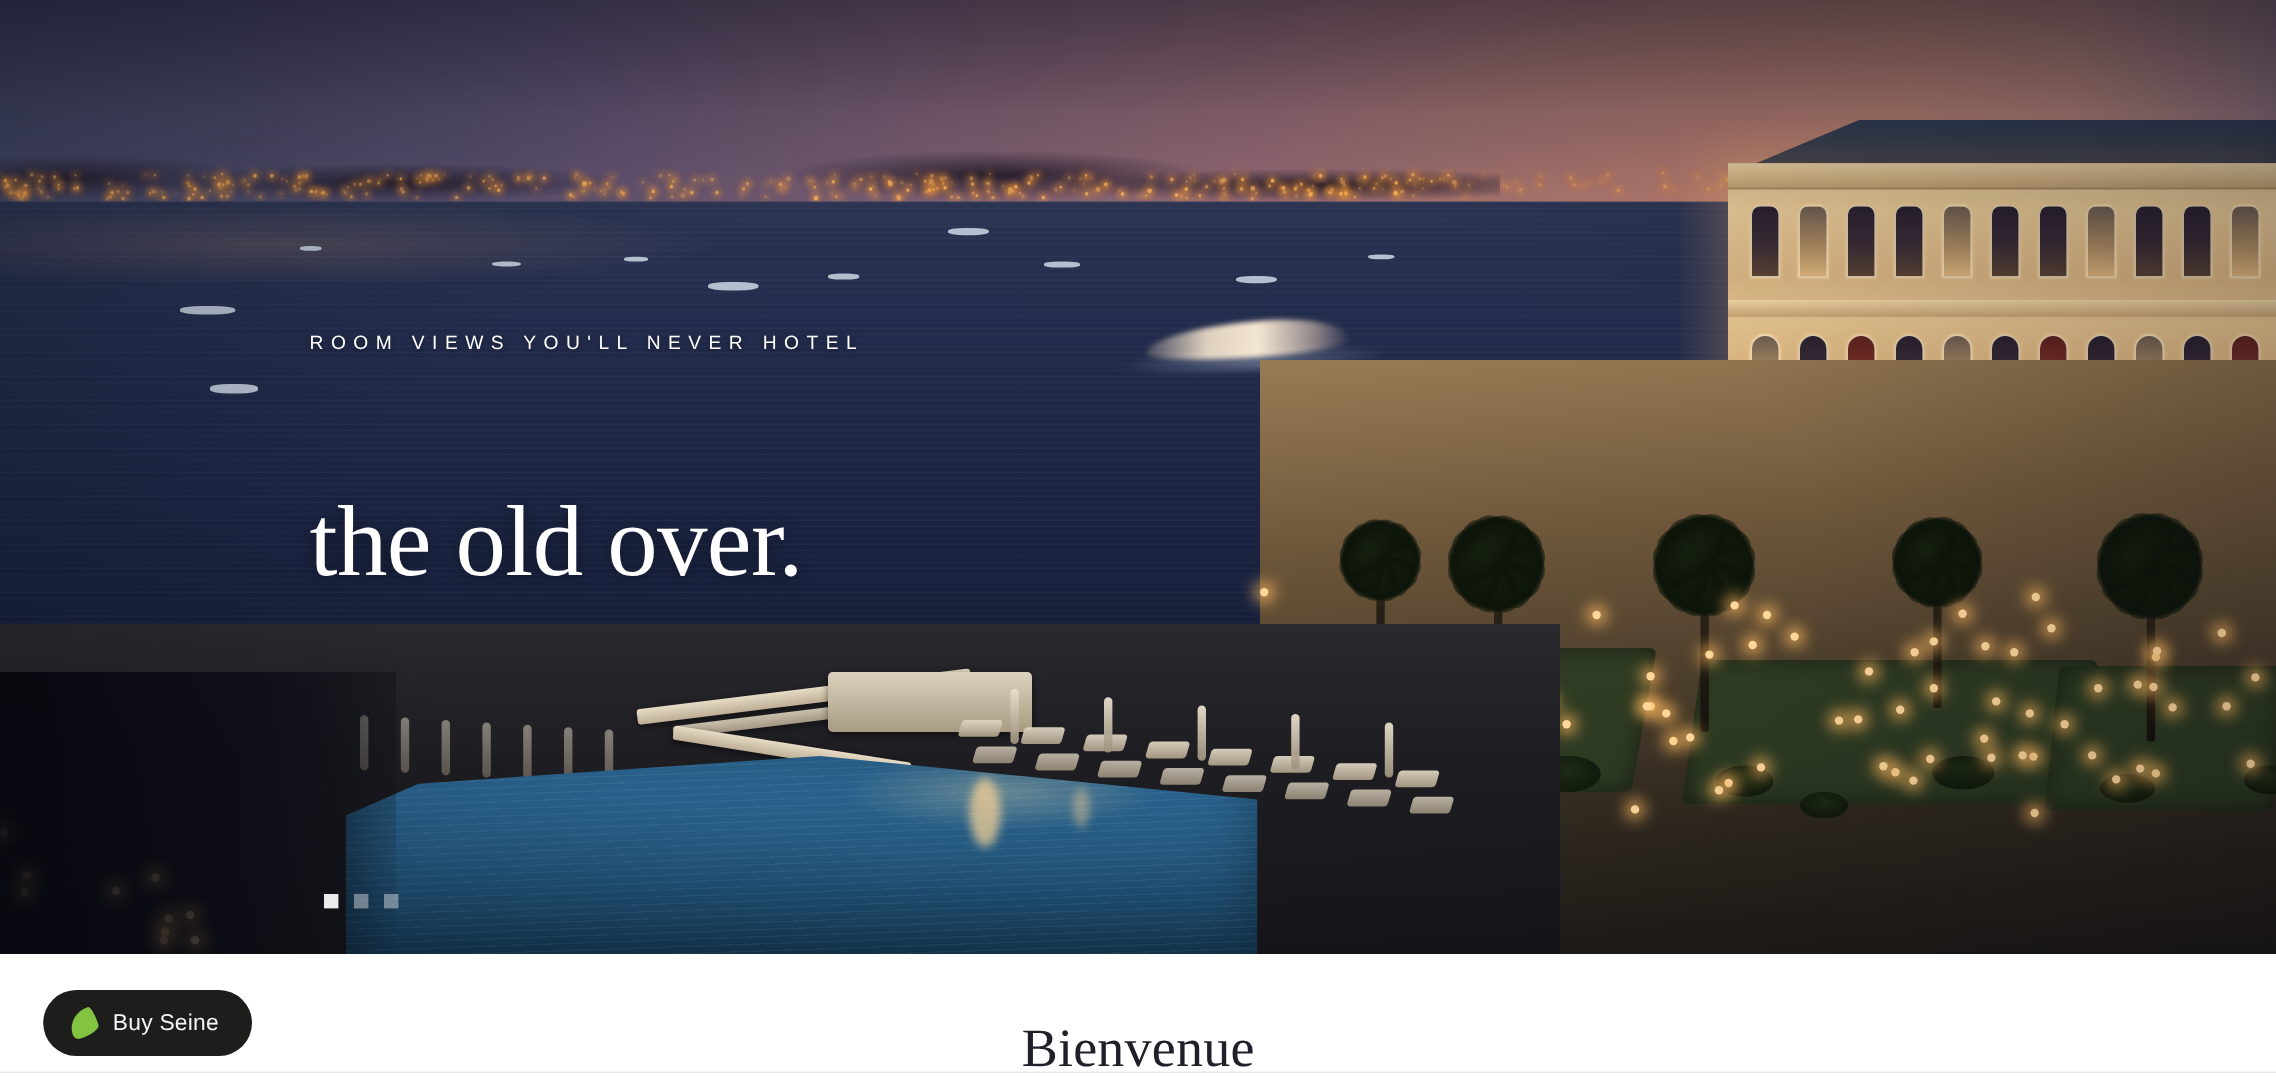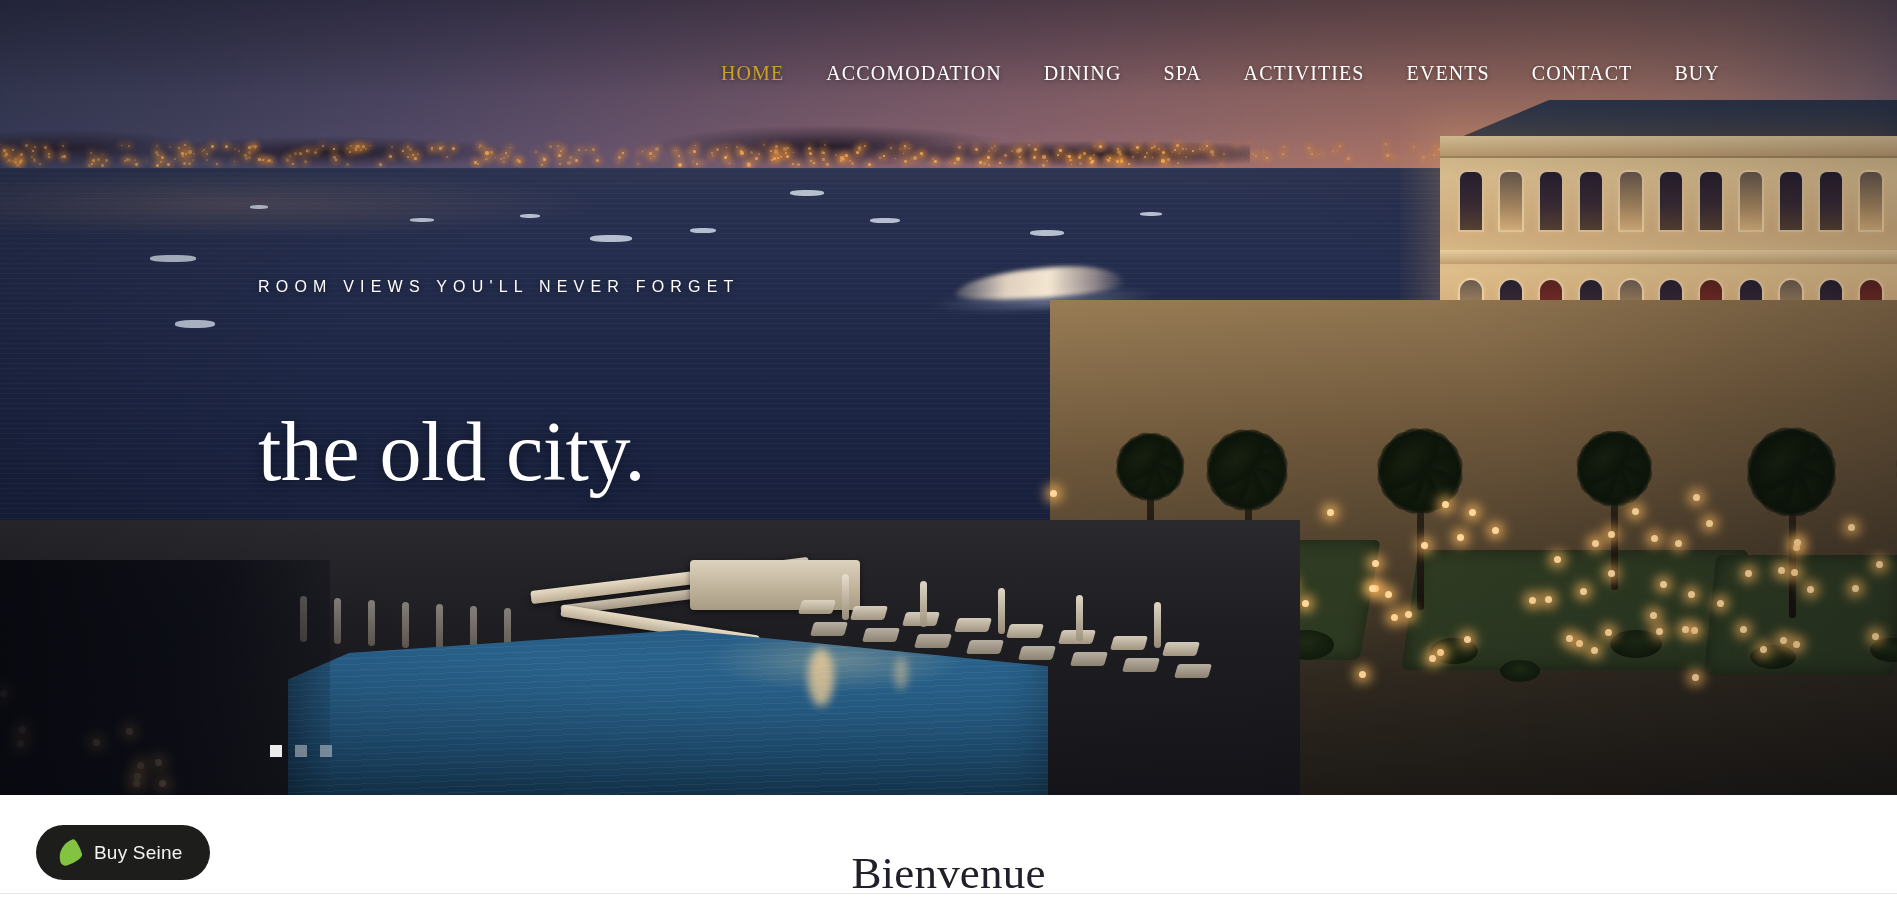--- a/index.html
+++ b/index.html
@@ -1012,37 +1012,27 @@
   <div class="pool">
     <div class="poolrefl" style="left:520px;top:18px;width:26px;height:58px;"></div>
     <div class="poolrefl" style="left:606px;top:26px;width:14px;height:34px;opacity:.6;"></div>
   </div>
   <div class="dark-foreground"></div>
   <div class="vignette"></div>
 
   <header id="header">
 
 
-    <nav id="mainnav">
-      <a href="#" class="active">HOME</a>
-      <a href="#">ACCOMODATION</a>
-      <a href="#">DINING</a>
-      <a href="#">SPA</a>
-      <a href="#">ACTIVITIES</a>
-      <a href="#">EVENTS</a>
-      <a href="#">CONTACT</a>
-      <a href="#">BUY</a>
-    </nav>
   </header>
 
   <div id="hero-content">
-    <div class="eyebrow">ROOM VIEWS YOU'LL NEVER FORGET</div>
+    <div class="eyebrow">ROOM VIEWS YOU'LL NEVER HOTEL</div>
     <h1 class="headline">
       <br>
-      <span>the old city.</span>
+      <span>the old over.</span>
     </h1>
   </div>
 
   <div id="slider-dots">
     <span class="active"></span>
     <span></span>
     <span></span>
   </div>
 
 </section>

